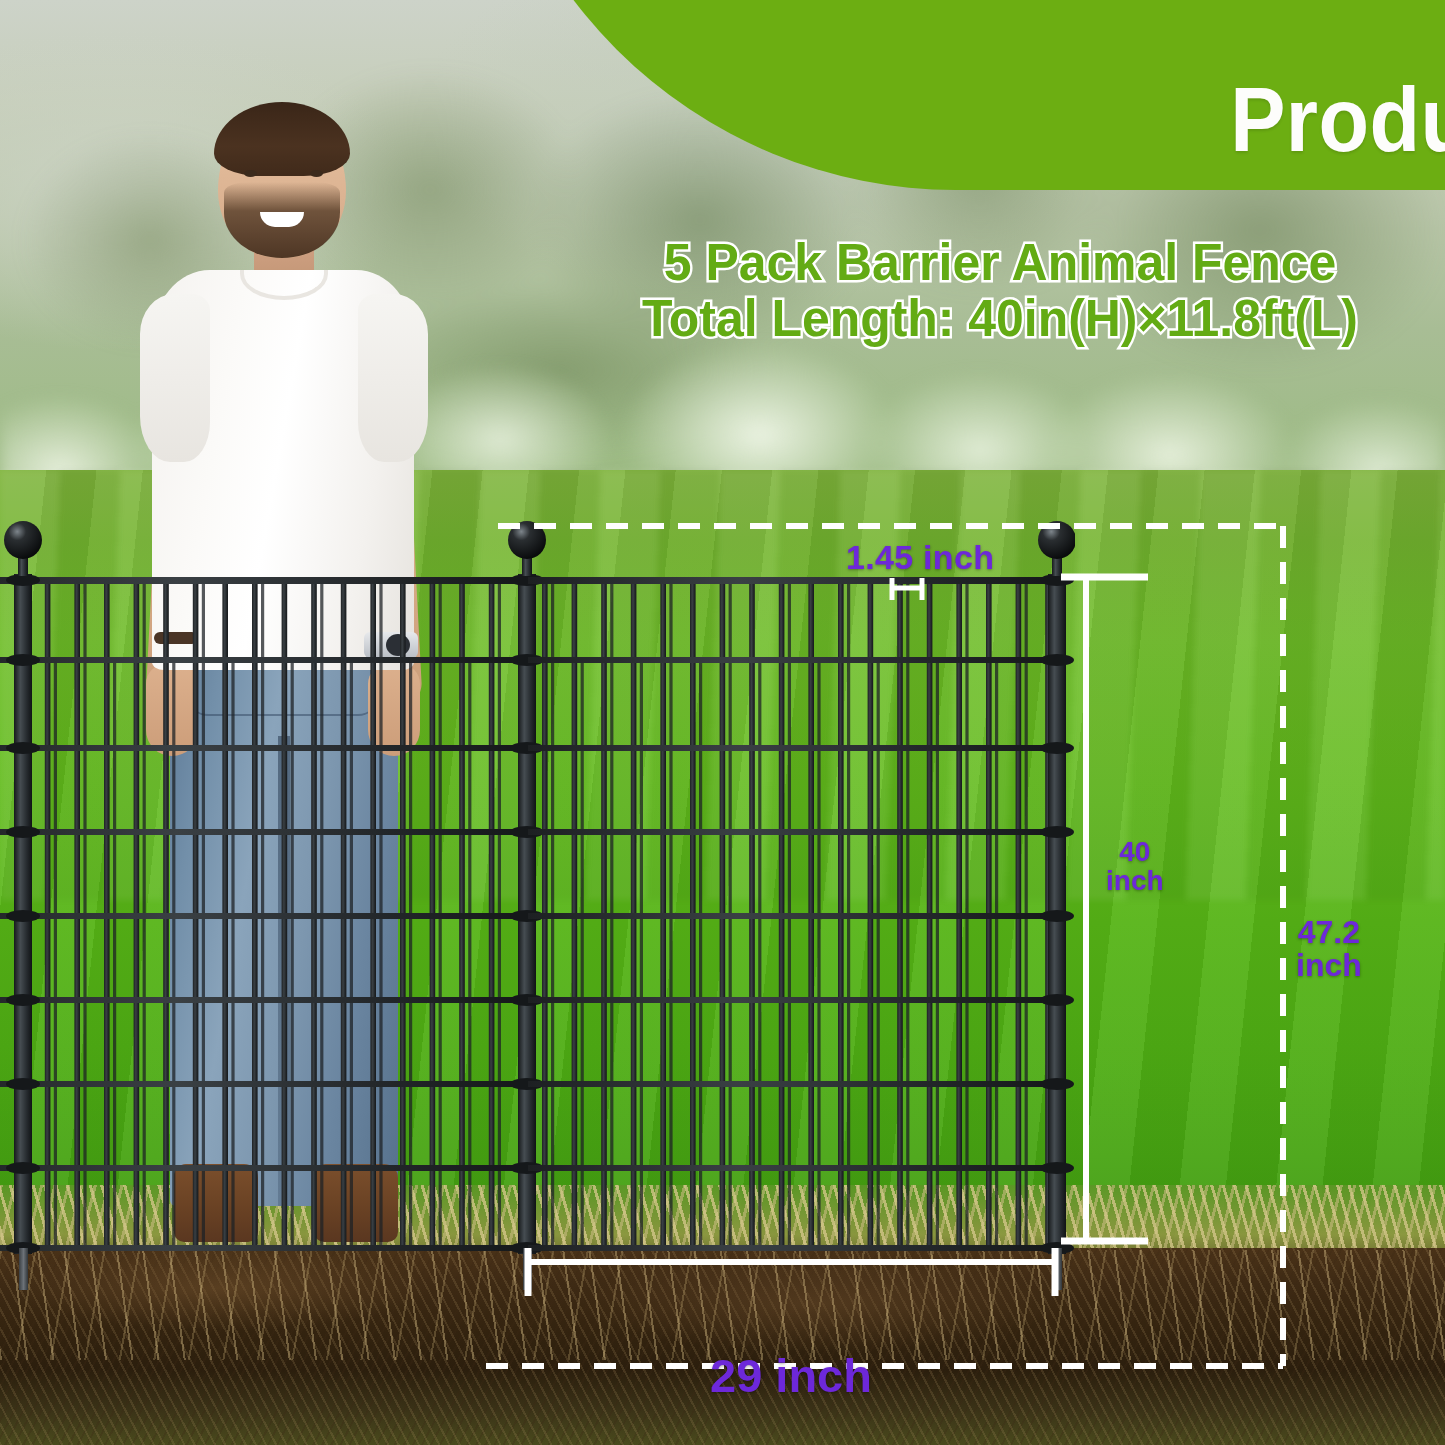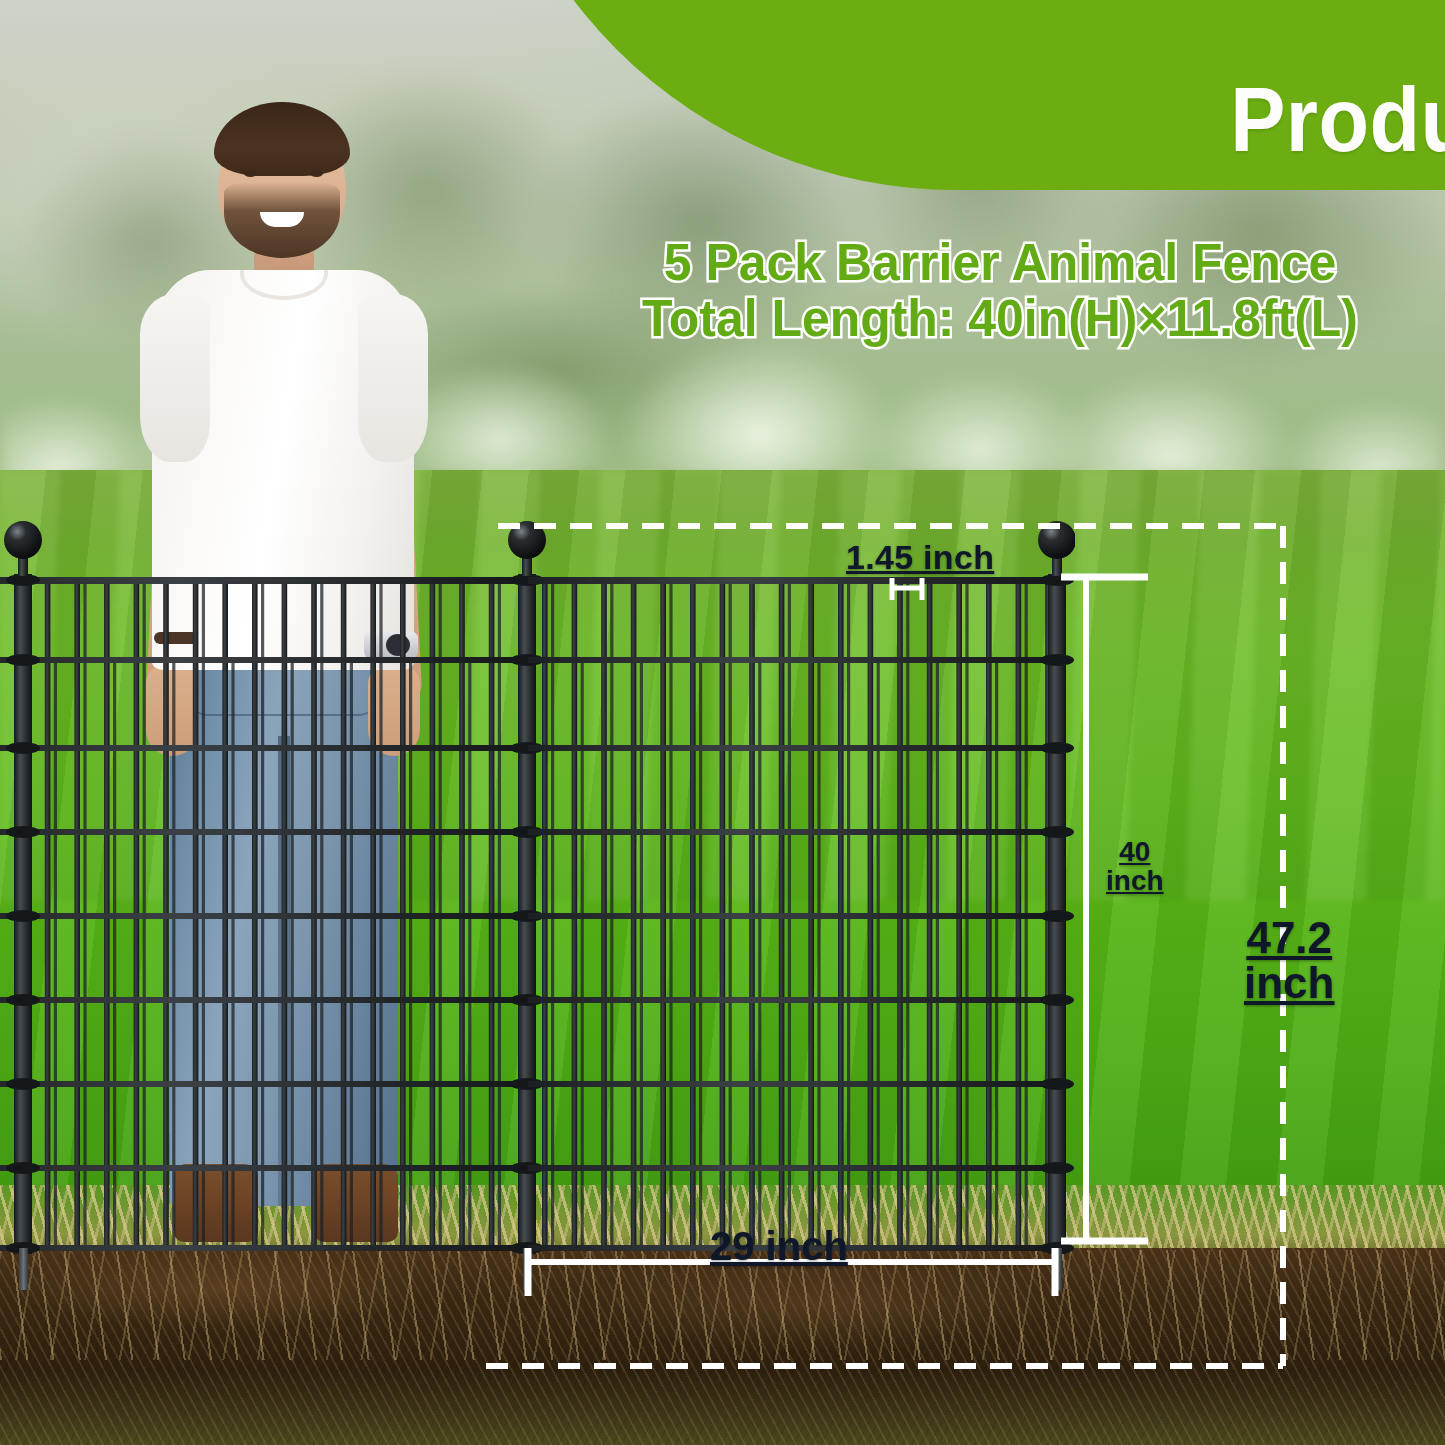--- a/index.html
+++ b/index.html
@@ -163,29 +163,29 @@
     -webkit-text-stroke:5px #ffffff;
     paint-order:stroke fill;
     white-space:nowrap;
   }
   .subtitle .ln { display:block; }
 
   
   .meas { position:absolute; inset:0; pointer-events:none; }
   .meas svg { display:block; }
   .mlabel {
-    position:absolute; color:#0f172a; font-weight:bold;
+    position:absolute; color:#6d28d9; font-weight:bold;
     font-family:"Liberation Sans", sans-serif;
     text-shadow:0 1px 3px rgba(0,0,0,.35);
-    line-height:1.02; text-align:center; white-space:pre-line;text-decoration:underline;
+    line-height:1.02; text-align:center; white-space:pre-line;
   }
   #label-145 { left:846px; top:540px; font-size:34px; letter-spacing:.3px; }
   #label-40  { left:1106px; top:838px; font-size:28px; }
-  #label-472 { left:1244px; top:916px; font-size:44px; }
-  #label-29  { left:710px;  top:1226px; font-size:40px; }
+  #label-472 { left:1296px; top:916px; font-size:32px; }
+  #label-29  { left:710px;  top:1352px; font-size:47px; }
 </style>
 </head>
 <body>
 
 <div id="stage">
 
   <div class="scene">
     <div class="sky"></div>
     <div class="trees"></div>
     <div class="bushes"></div>

